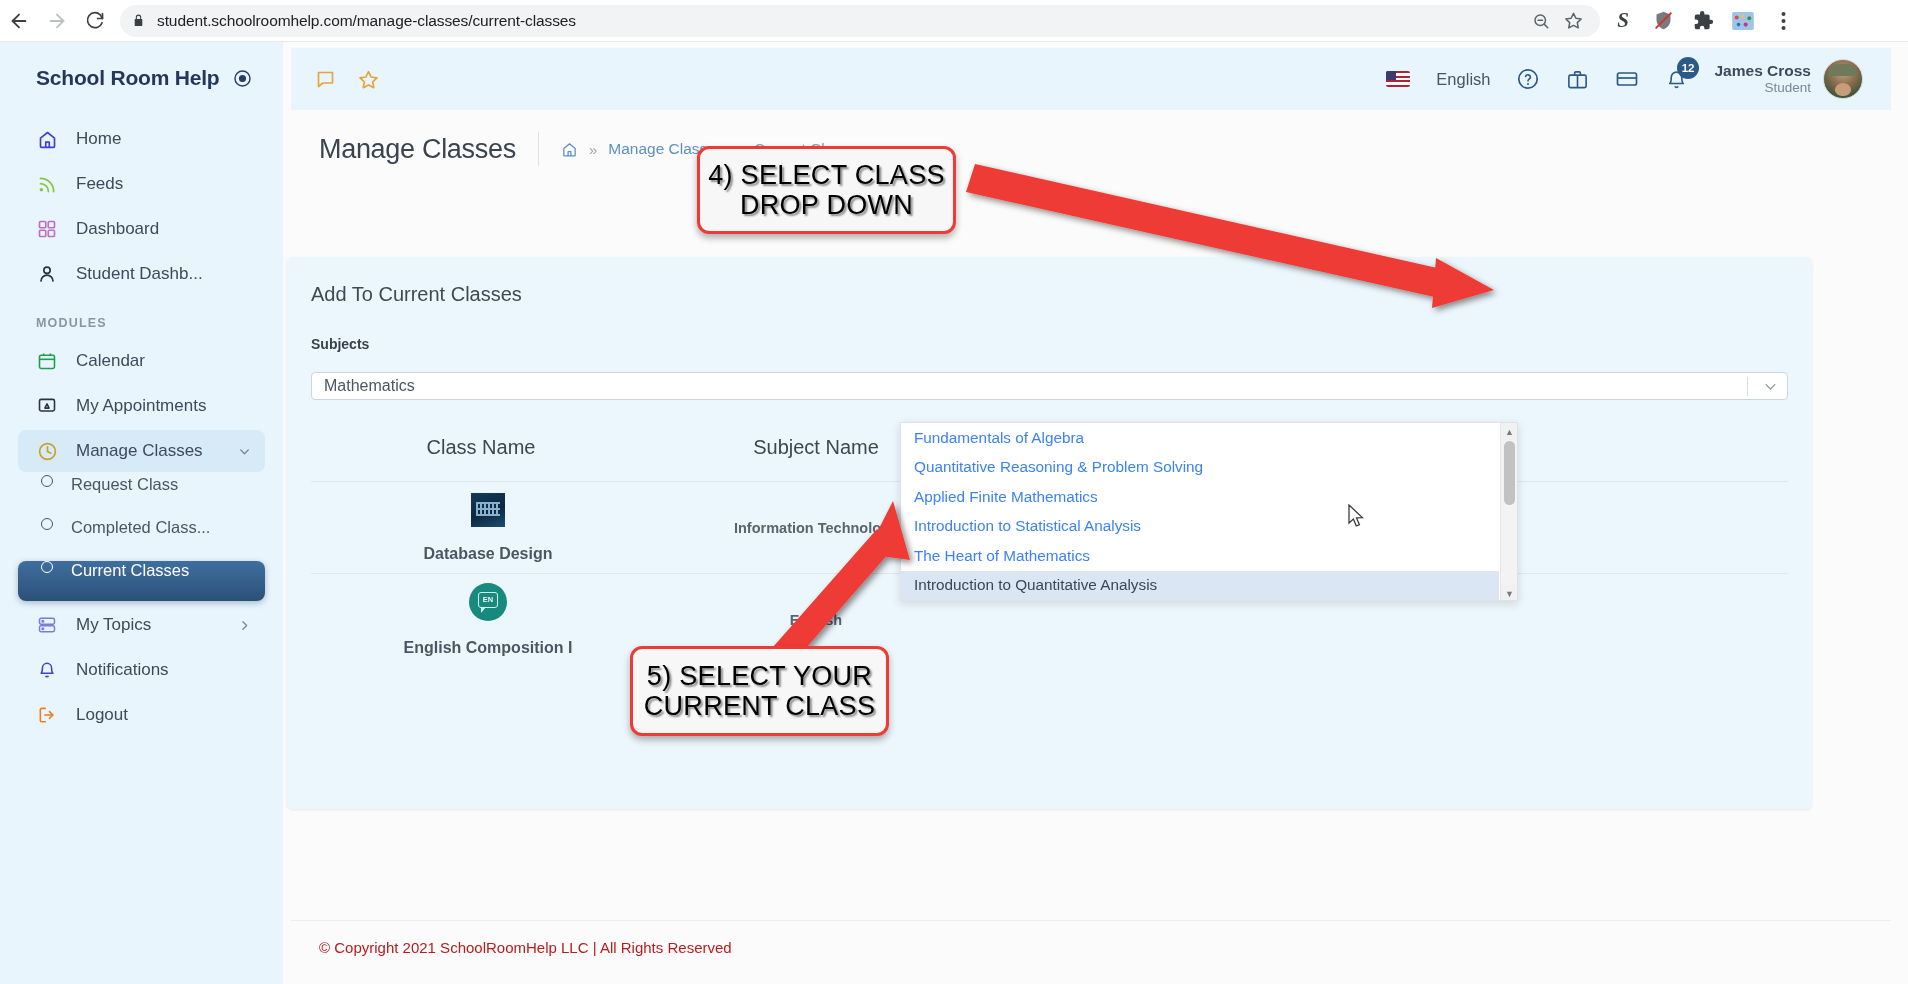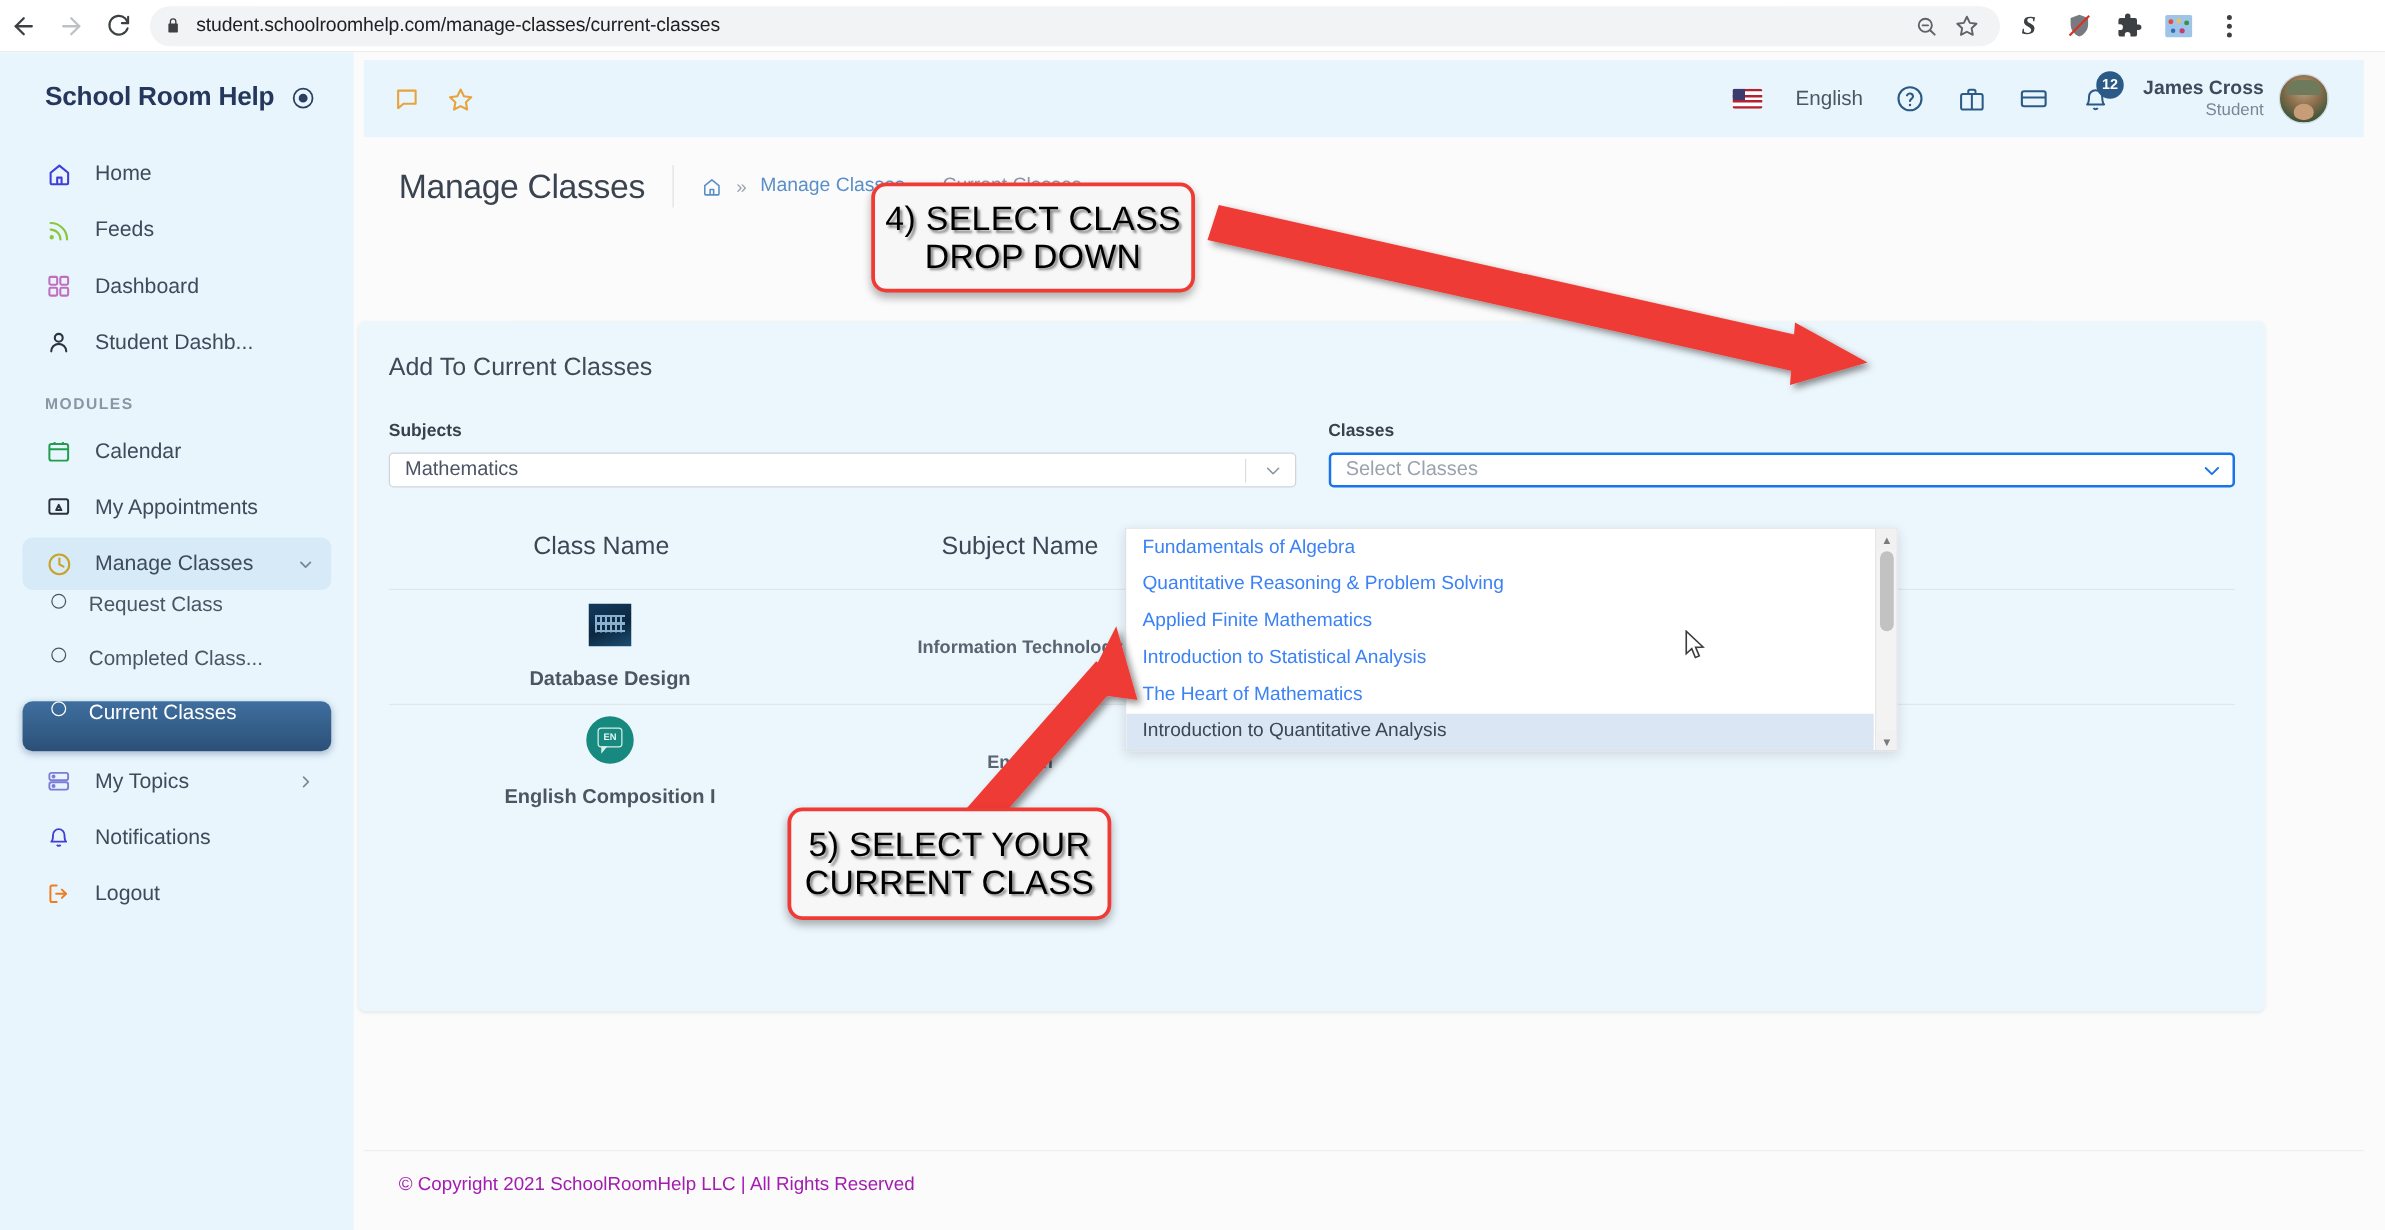--- a/index.html
+++ b/index.html
@@ -153,21 +153,21 @@
     background: #ecf7fd; border-radius: 6px;
     box-shadow: 0 1px 3px rgba(0,0,0,.08);
   }
   #card-title {
     font-size: 20px; color: #3f4a57; padding: 26px 0 0 24px;
   }
   #form-row {
     display: flex; gap: 26px; padding: 30px 24px 0 24px;
   }
   .field { flex: 1 1 0; }
-  .field-label { font-size: 14px; font-weight: bold; color: #39414d; margin-bottom: 10px; }
+  .field-label { font-size: 14px; font-weight: bold; color: #39414d; margin-bottom: 20px; }
   .select-box {
     height: 28px; background: #ffffff; border: 1px solid #cfd4d9; border-radius: 4px;
     display: flex; align-items: center; padding: 0 4px 0 12px;
     font-size: 16px; color: #4b5563; cursor: pointer;
   }
   .select-box.focused { border: 2px solid #1a73e8; }
   .sel-value { flex: 1 1 auto; }
   .sel-placeholder { flex: 1 1 auto; color: #9aa3ad; }
   .sel-divider { width: 1px; height: 19px; background: #d9dee3; margin-right: 9px; }
   .sel-caret { color: #8b949e; width: 26px; display: flex; align-items: center; justify-content: center; }
@@ -240,21 +240,21 @@
   }
   #dd-arrow-down { position: absolute; bottom: 0; left: 0; }
 
   
   #footer {
     position: absolute; left: 8px; bottom: 10px; width: 1600px; height: 54px;
     display: flex; align-items: center; padding-left: 28px;
     border-top: 1px solid #f0eeea;
     background: #fbfbfb;
   }
-  #footer-text { font-size: 15px; color: #a21caf; }
+  #footer-text { font-size: 15px; color: #b91c1c; }
 
   
   .callout {
     position: absolute; z-index: 80;
     background: #f7f7f7; border: 3px solid #ef3b34; border-radius: 12px;
     box-shadow: 0 4px 7px rgba(0,0,0,.30);
     display: flex; align-items: center; justify-content: center;
     text-align: center; color: #000;
     font-size: 27px; line-height: 1.12; letter-spacing: .3px;
     text-shadow: 2px 2px 2px rgba(0,0,0,.45);
@@ -579,31 +579,20 @@
           <span class="sel-value">Mathematics</span>
           <span class="sel-divider"></span>
           <span class="sel-caret">
             <svg width="15" height="15" viewBox="0 0 24 24" fill="none" stroke="currentColor" stroke-width="2" stroke-linecap="round" stroke-linejoin="round">
                 <polyline points="5 9 12 16 19 9"></polyline>
               </svg>
           </span>
         </div>
       </div>
 
-      <div class="field">
-        <div class="field-label">Classes</div>
-        <div class="select-box focused">
-          <span class="sel-placeholder">Select Classes</span>
-          <span class="sel-caret">
-            <svg width="17" height="17" viewBox="0 0 24 24" fill="none" stroke="currentColor" stroke-width="2.1" stroke-linecap="round" stroke-linejoin="round">
-                <polyline points="5 9 12 16 19 9"></polyline>
-              </svg>
-          </span>
-        </div>
-      </div>
     </div>
 
     <div id="table">
       <div id="thead">
         <span class="th1">Class Name</span>
         <span class="th2">Subject Name</span>
       </div>
       <div class="trow">
         <span class="tc1">
           <span class="thumb-db"></span>

